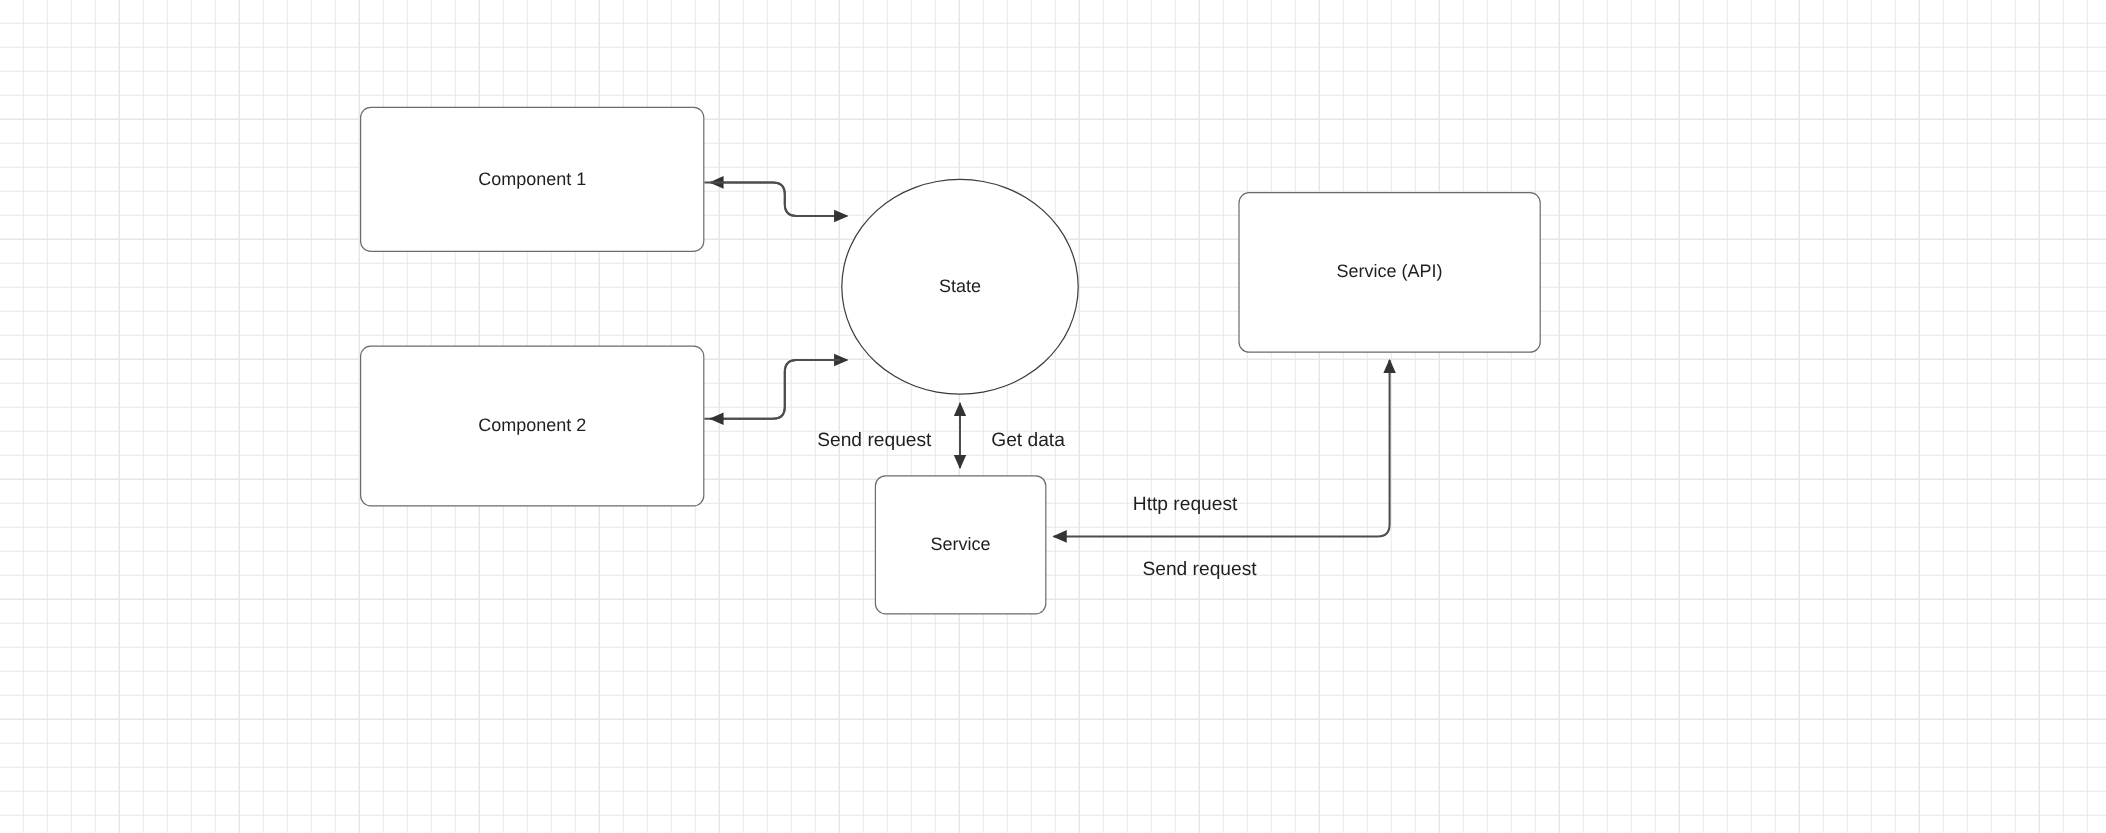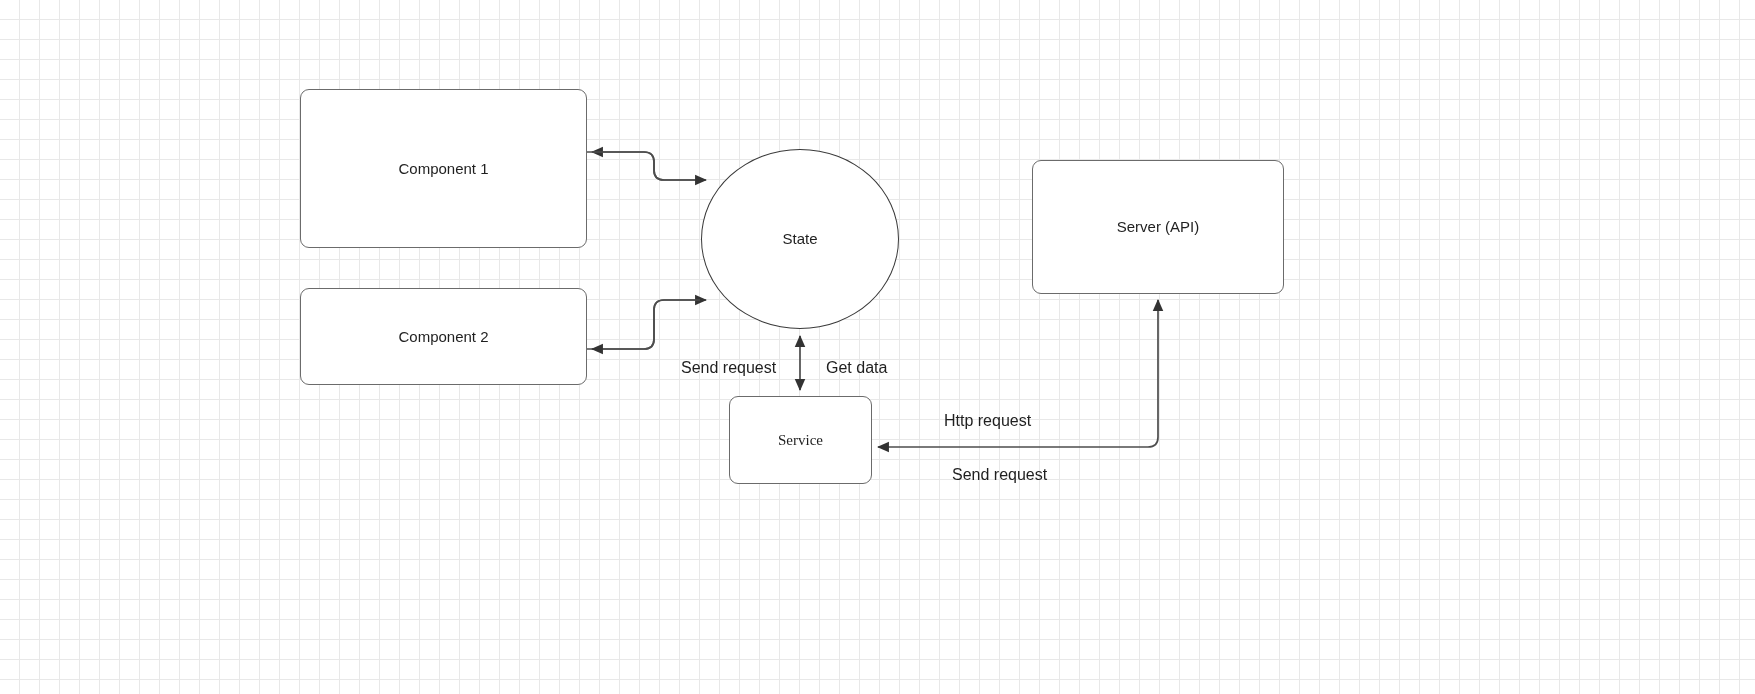--- a/index.html
+++ b/index.html
@@ -84,38 +84,38 @@
 
     <path d="M 587 349 L 644 349 Q 654 349 654 339 L 654 310 Q 654 300 664 300 L 706 300" fill="none" stroke="#4d4d4d" stroke-width="1.7" marker-end="url(#arrow)"></path>
 
     <path d="M 700 300 L 664 300 Q 654 300 654 310 L 654 339 Q 654 349 644 349 L 592 349" fill="none" stroke="#4d4d4d" stroke-width="1.7" marker-end="url(#arrow)"></path>
 
     <path d="M 800 336 L 800 390" fill="none" stroke="#4d4d4d" stroke-width="1.7" marker-start="url(#arrow)" marker-end="url(#arrow)"></path>
 
     <path d="M 878 447 L 1148 447 Q 1158 447 1158 437 L 1158 300" fill="none" stroke="#4d4d4d" stroke-width="1.7" marker-start="url(#arrow)" marker-end="url(#arrow)"></path>
   </svg>
 
-  <div class="node rect" style="left:300px; top:89px; width:287px; height:159px;">
+  <div class="node rect" style="left:300px; top:89px; width:287px; height:121px;">
     <span class="node-label">Component 1</span>
   </div>
 
-  <div class="node rect" style="left:300px; top:288px; width:287px; height:97px;">
+  <div class="node rect" style="left:300px; top:288px; width:287px; height:134px;">
     <span class="node-label">Component 2</span>
   </div>
 
   <div class="node ellipse" style="left:701px; top:149px; width:198px; height:180px;">
     <span class="node-label">State</span>
   </div>
 
-  <div class="node rect" style="left:729px; top:396px; width:143px; height:88px;font-family:Liberation Serif, serif;">
+  <div class="node rect" style="left:729px; top:396px; width:143px; height:116px;">
     <span class="node-label">Service</span>
   </div>
 
   <div class="node rect" style="left:1032px; top:160px; width:252px; height:134px;">
-    <span class="node-label">Server (API)</span>
+    <span class="node-label">Service (API)</span>
   </div>
 
   <div class="edge-label" style="left:681px; top:358px;">Send request</div>
 
   <div class="edge-label" style="left:826px; top:358px;">Get data</div>
 
   <div class="edge-label" style="left:944px; top:411px;">Http request</div>
 
   <div class="edge-label" style="left:952px; top:465px;">Send request</div>
 

